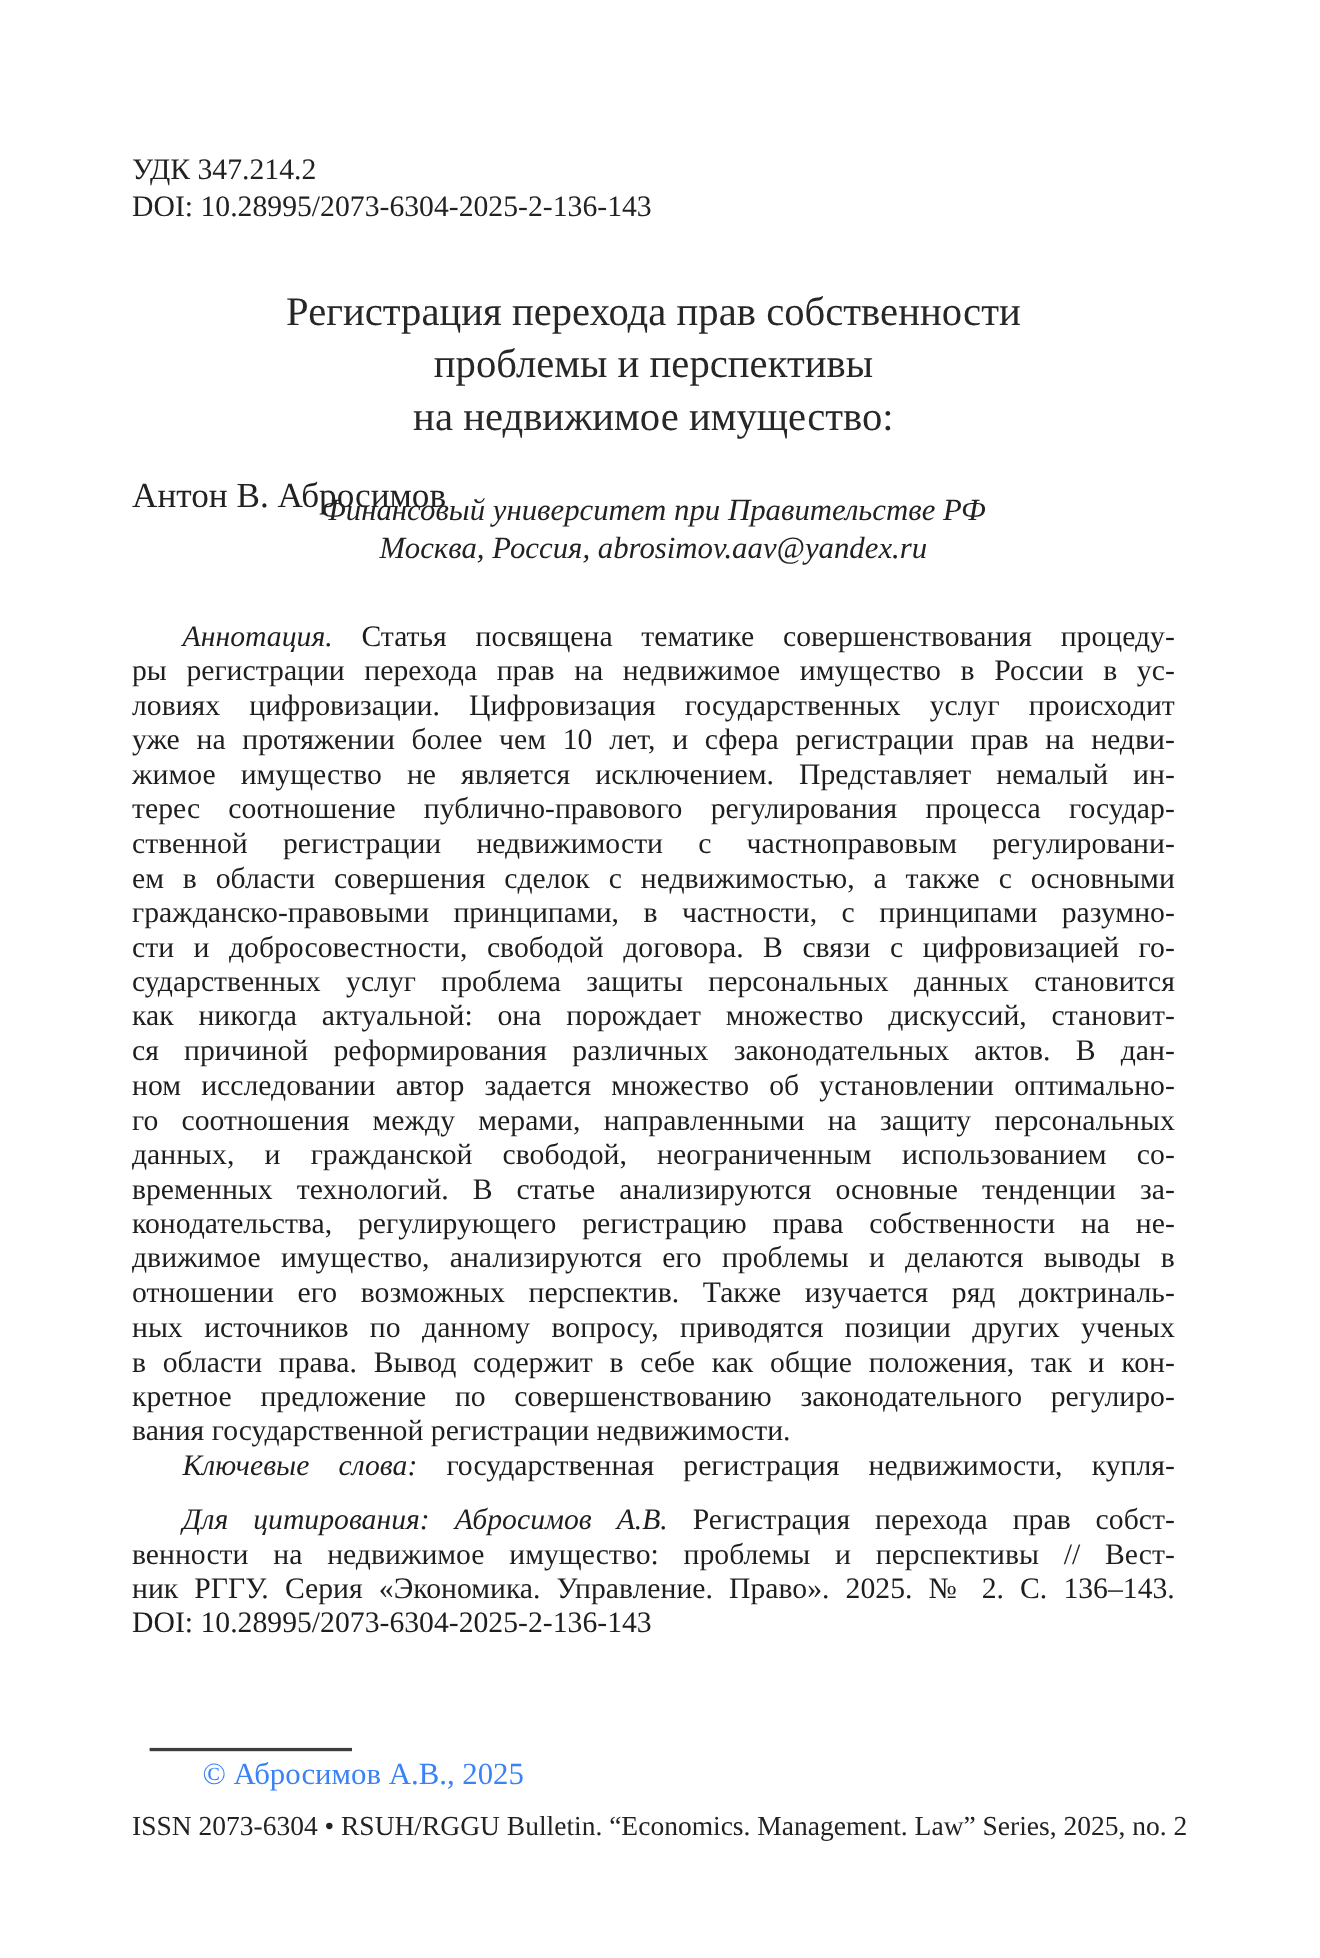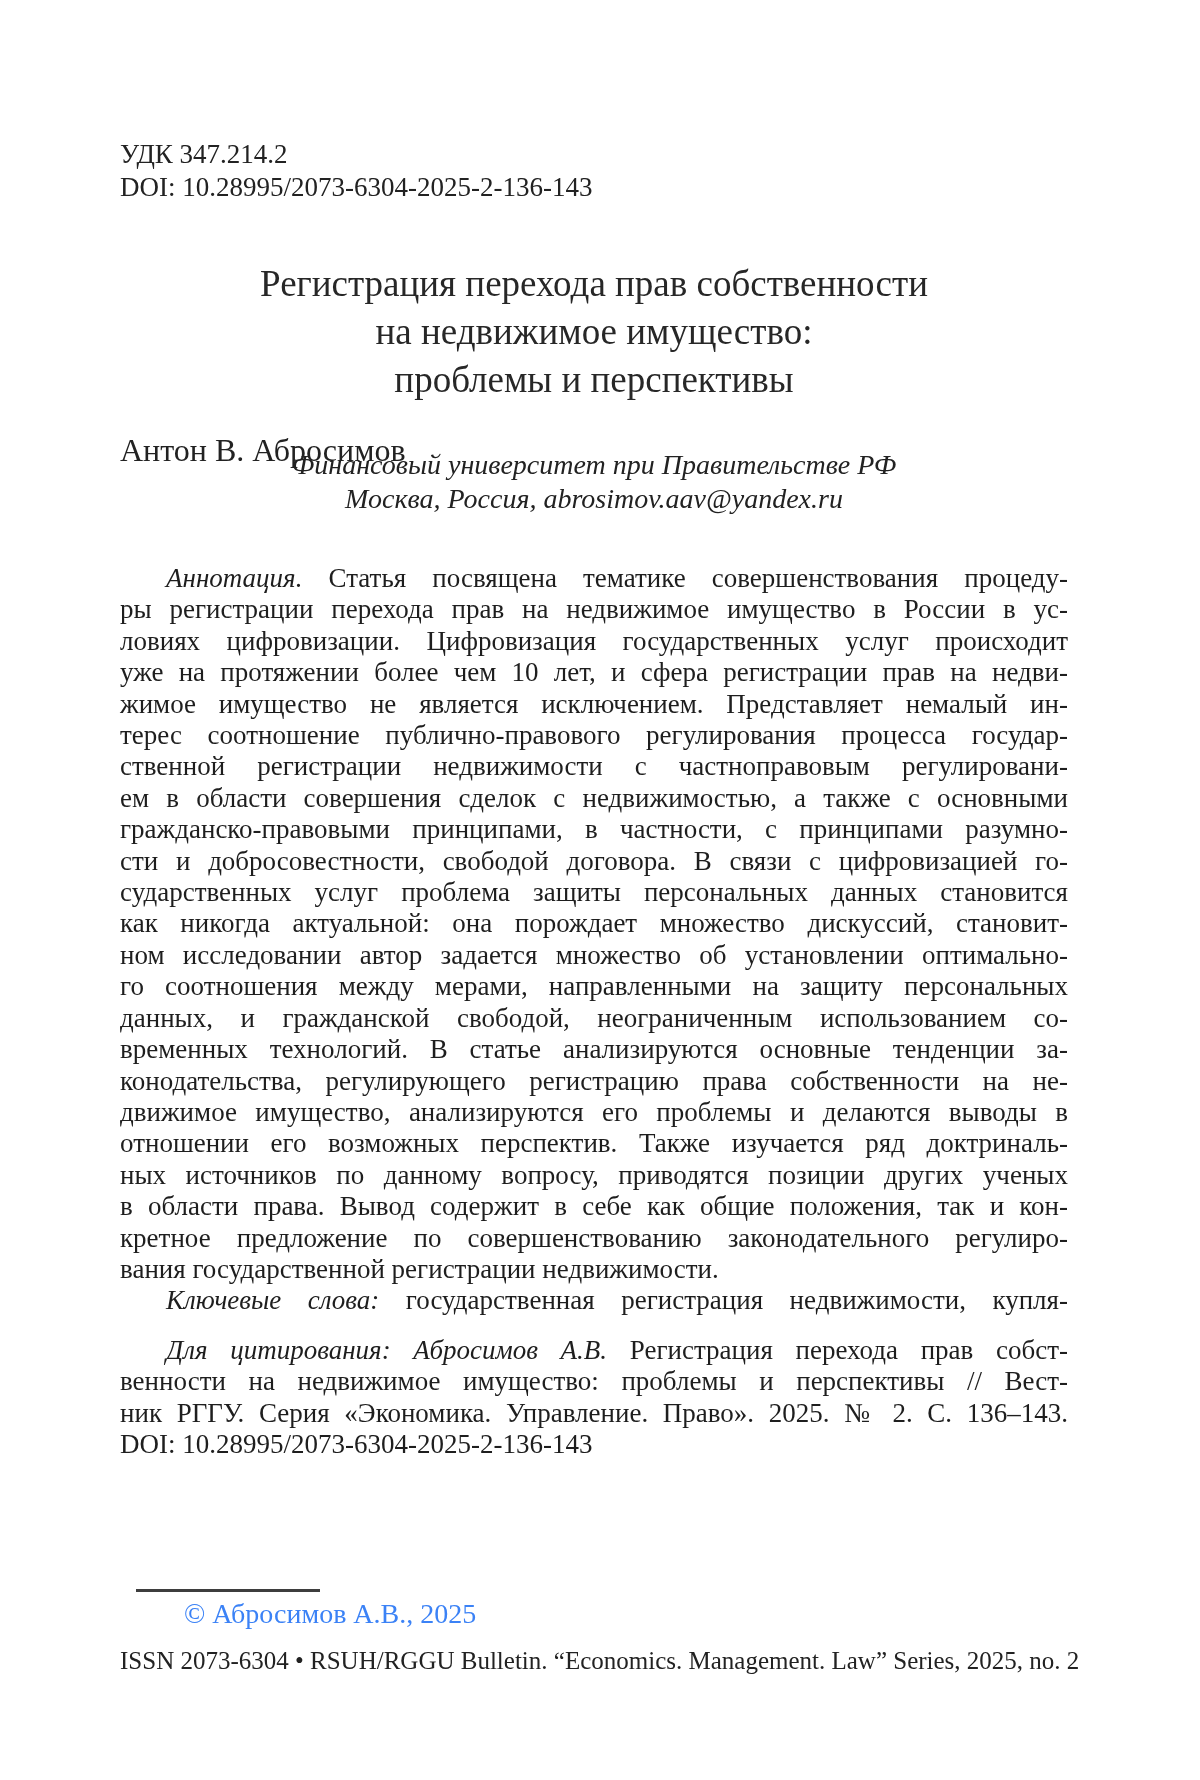--- a/index.html
+++ b/index.html
@@ -66,22 +66,22 @@
 
 <div class="page">
 
   <div class="udc-block">
     <div>УДК 347.214.2</div>
     <div>DOI: 10.28995/2073-6304-2025-2-136-143</div>
   </div>
 
   <div class="title-block">
       <div class="tline">Регистрация перехода прав собственности</div>
+      <div class="tline tline-last">проблемы и перспективы</div>
       <div class="tline">на недвижимое имущество:</div>
-      <div class="tline tline-last">проблемы и перспективы</div>
     </div>
 
   <div class="author">Антон В. Абросимов</div>
 
   <div class="affil">
     <div>Финансовый университет при Правительстве РФ</div>
     <div>Москва, Россия, abrosimov.aav@yandex.ru</div>
   </div>
 
   <div class="bodytext">
@@ -93,20 +93,21 @@
           <div class="tline">ловиях цифровизации. Цифровизация государственных услуг происходит</div>
           <div class="tline">уже на протяжении более чем 10 лет, и сфера регистрации прав на недви-</div>
           <div class="tline">жимое имущество не является исключением. Представляет немалый ин-</div>
           <div class="tline">терес соотношение публично-правового регулирования процесса государ-</div>
           <div class="tline">ственной регистрации недвижимости с частноправовым регулировани-</div>
           <div class="tline">ем в области совершения сделок с недвижимостью, а также с основными</div>
           <div class="tline">гражданско-правовыми принципами, в частности, с принципами разумно-</div>
           <div class="tline">сти и добросовестности, свободой договора. В связи с цифровизацией го-</div>
           <div class="tline">сударственных услуг проблема защиты персональных данных становится</div>
           <div class="tline">как никогда актуальной: она порождает множество дискуссий, становит-</div>
+          <div class="tline">ся причиной реформирования различных законодательных актов. В дан-</div>
           <div class="tline">ном исследовании автор задается множество об установлении оптимально-</div>
           <div class="tline">го соотношения между мерами, направленными на защиту персональных</div>
           <div class="tline">данных, и гражданской свободой, неограниченным использованием со-</div>
           <div class="tline">временных технологий. В статье анализируются основные тенденции за-</div>
           <div class="tline">конодательства, регулирующего регистрацию права собственности на не-</div>
           <div class="tline">движимое имущество, анализируются его проблемы и делаются выводы в</div>
           <div class="tline">отношении его возможных перспектив. Также изучается ряд доктриналь-</div>
           <div class="tline">ных источников по данному вопросу, приводятся позиции других ученых</div>
           <div class="tline">в области права. Вывод содержит в себе как общие положения, так и кон-</div>
           <div class="tline">кретное предложение по совершенствованию законодательного регулиро-</div>

